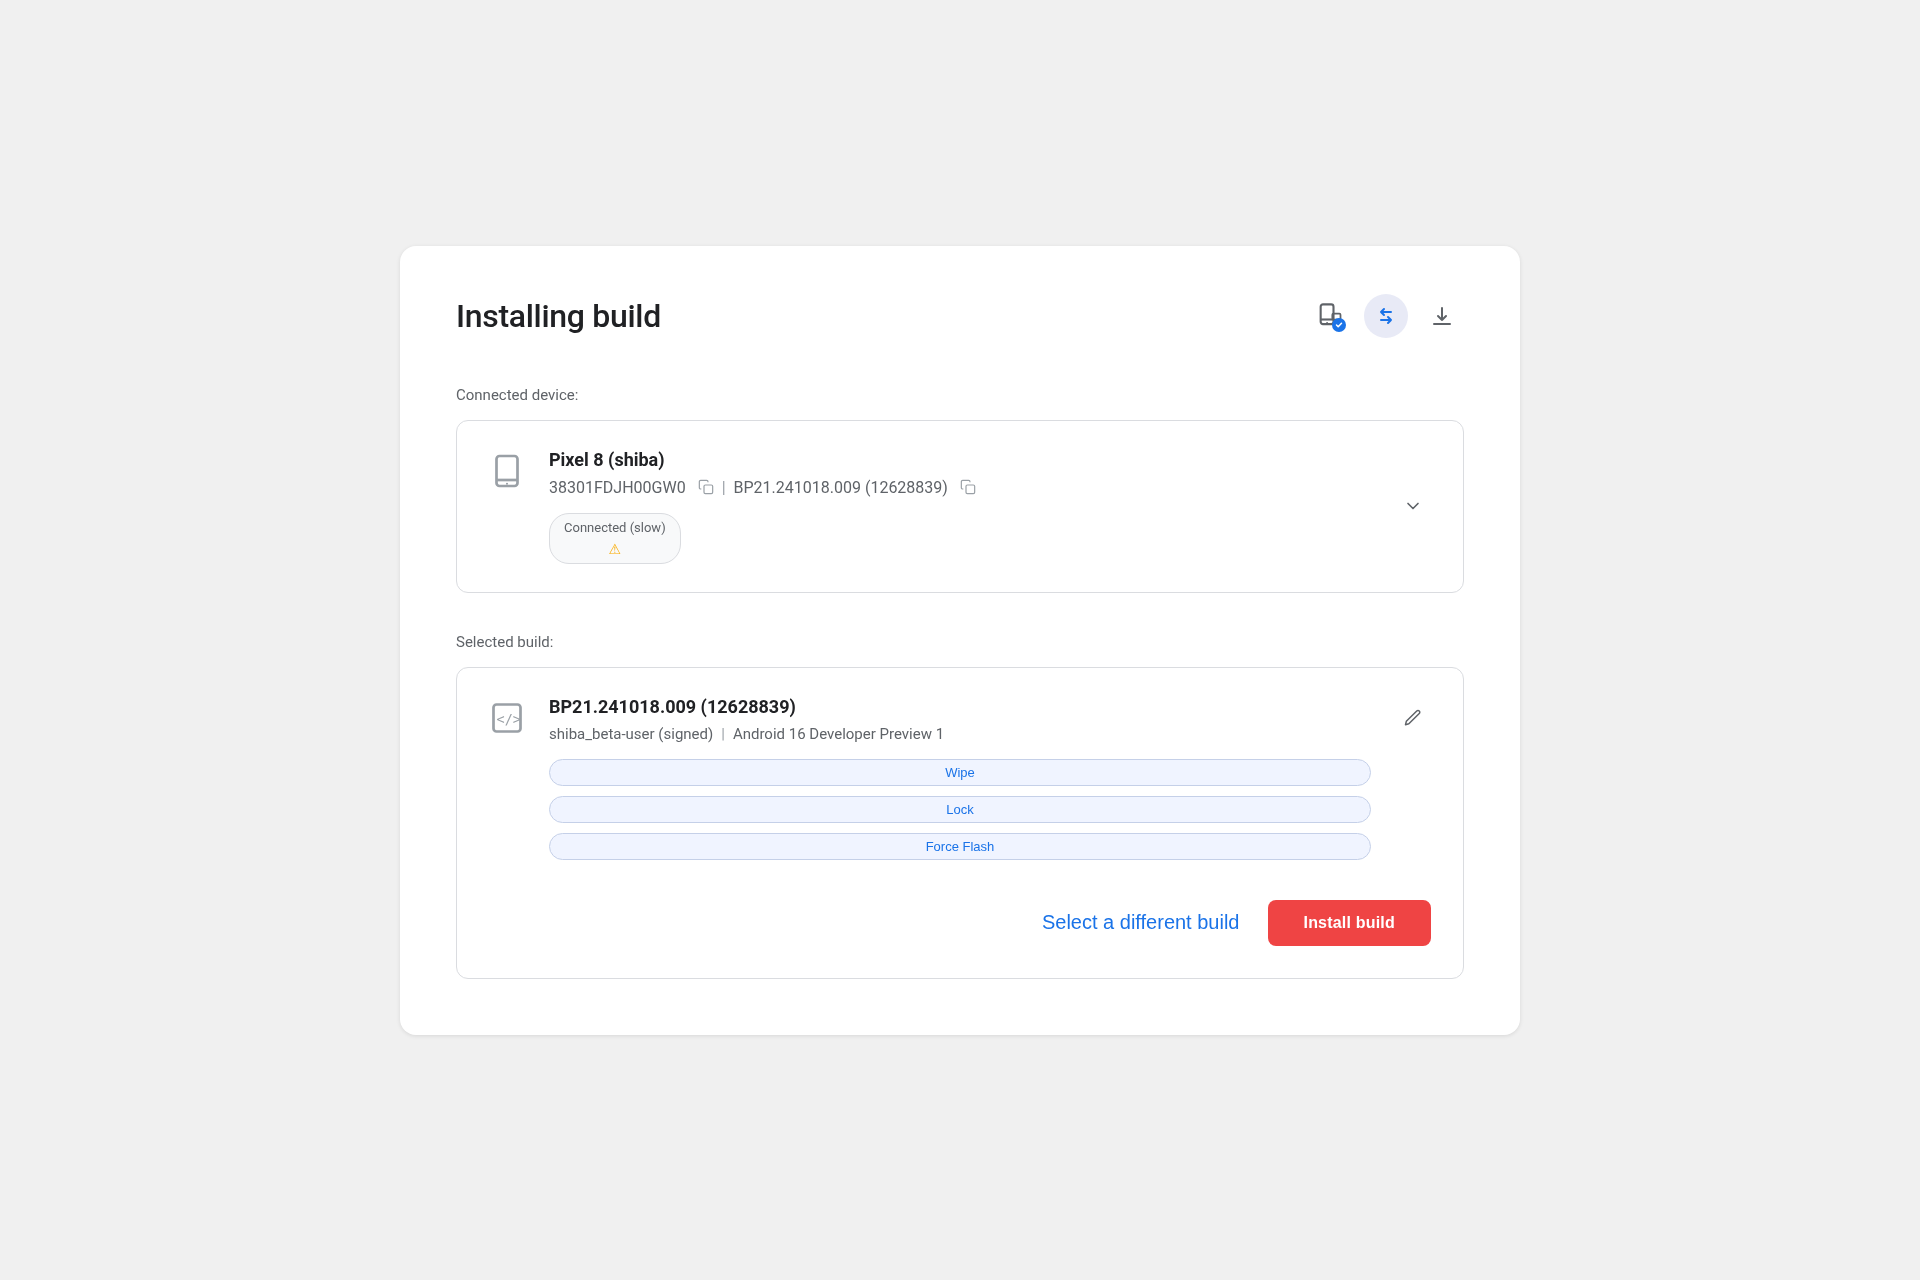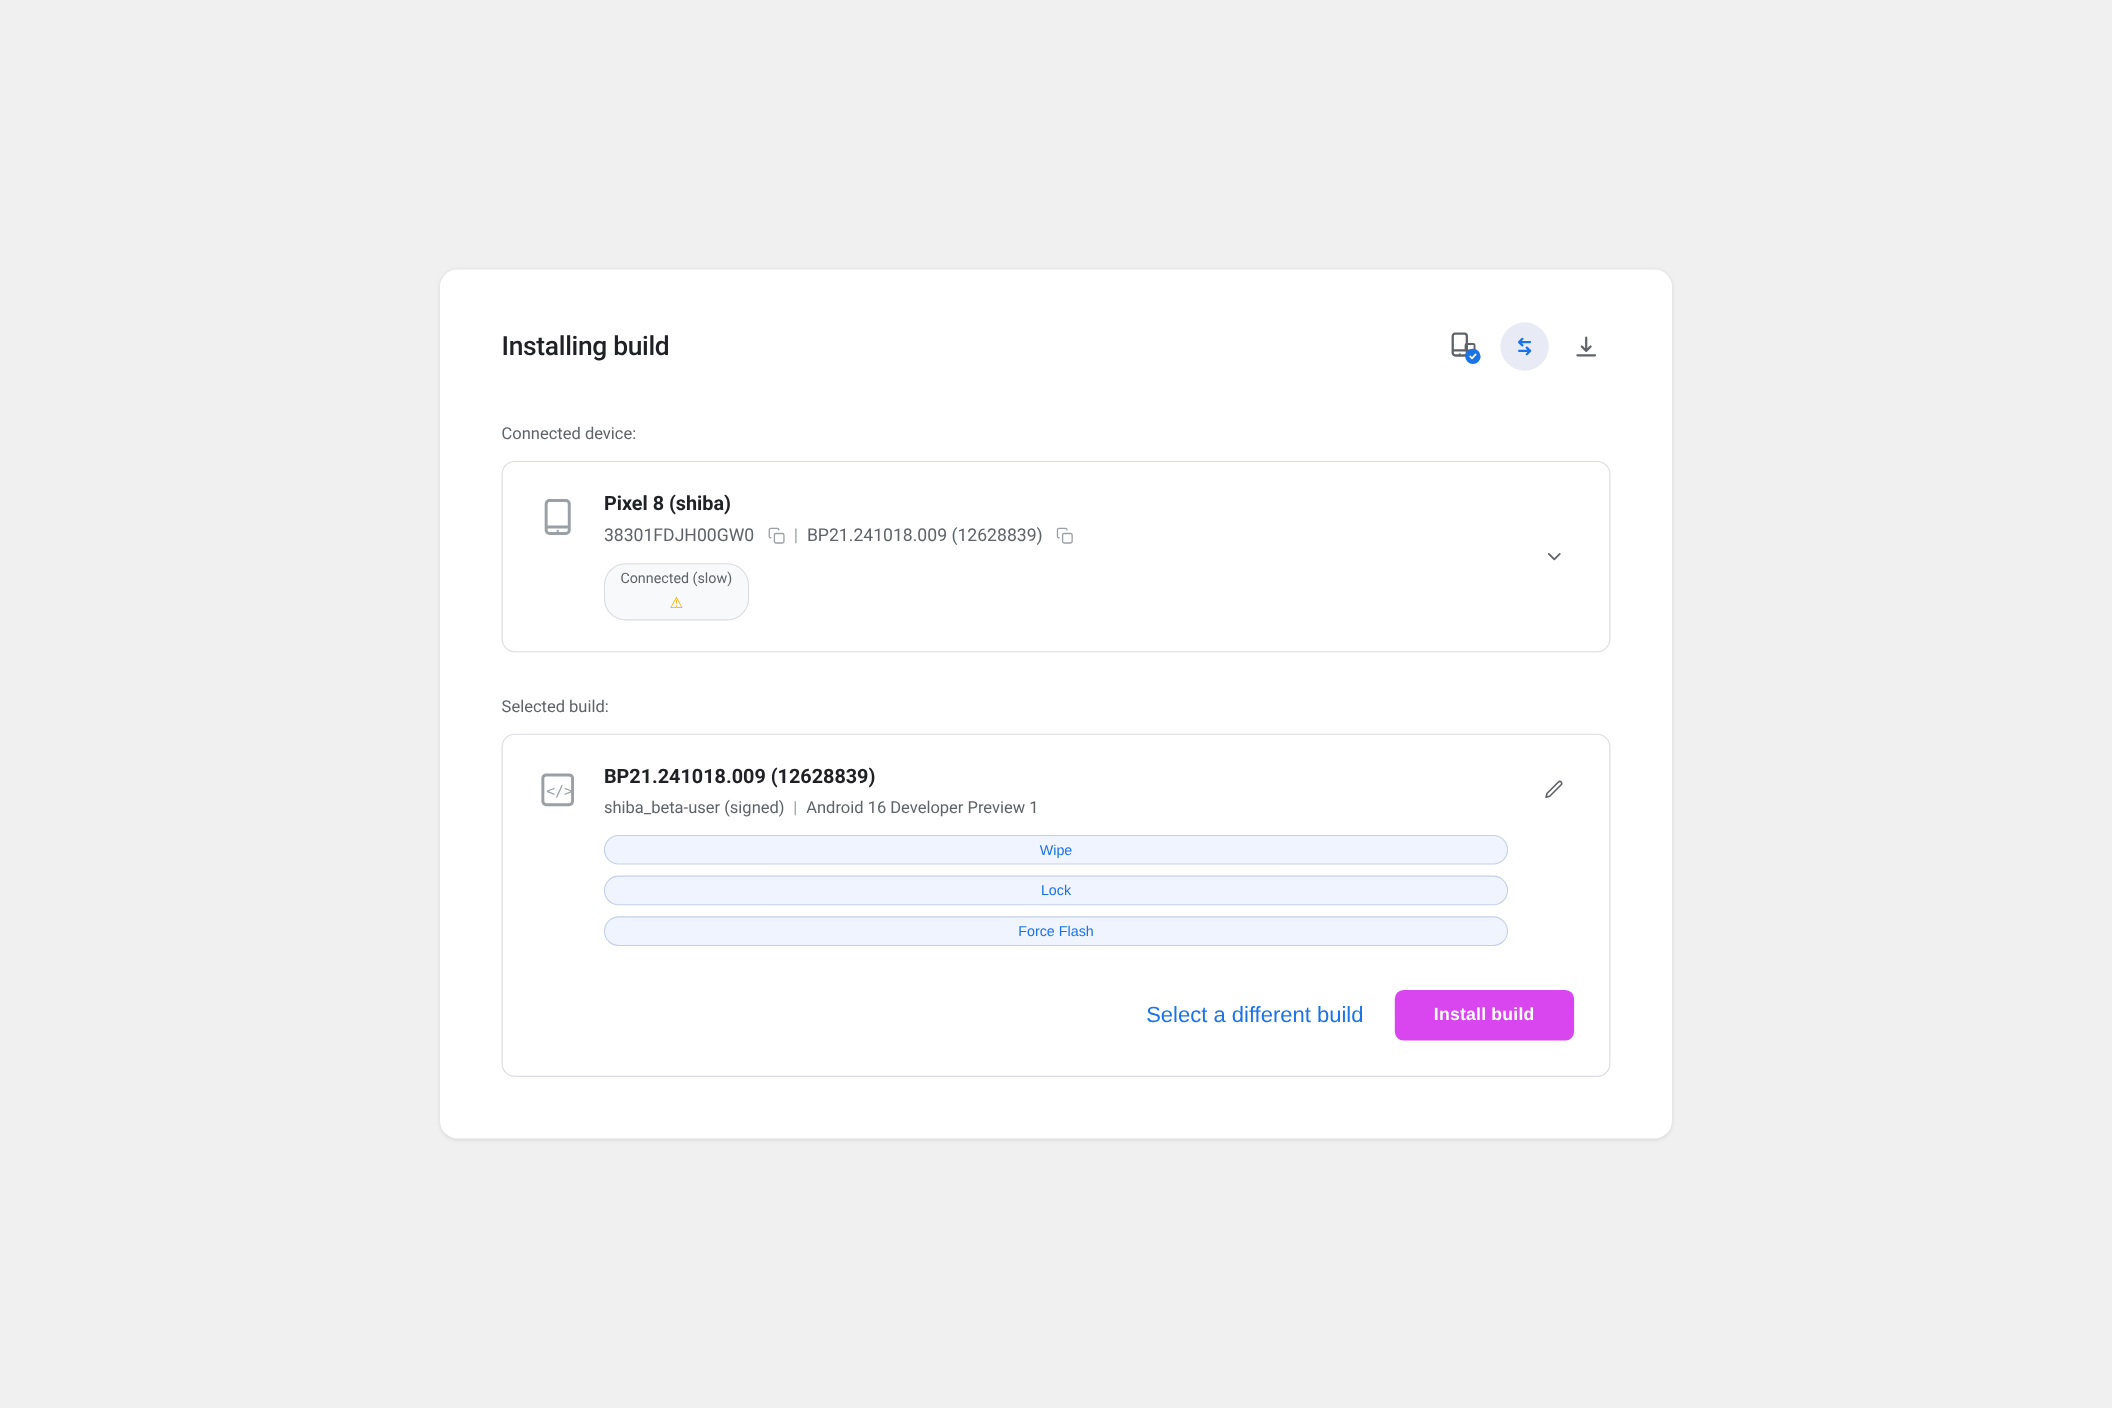--- a/index.html
+++ b/index.html
@@ -23,21 +23,21 @@
     }
 
     .header-row {
       display: flex;
       align-items: center;
       justify-content: space-between;
       margin-bottom: 48px;
     }
 
     .page-title {
-      font-size: 24px;
+      font-size: 32px;
       font-weight: 500;
       color: #202124;
       letter-spacing: -0.3px;
     }
 
     .header-actions {
       display: flex;
       align-items: center;
       gap: 12px;
     }
@@ -272,21 +272,21 @@
       color: #1a73e8;
       font-size: 20px;
       font-weight: 500;
       cursor: pointer;
       text-decoration: none;
       padding: 10px 4px;
       transition: color 0.2s;
     }
 
     .install-btn {
-      background: #d946ef;
+      background: #ef4444;
       color: #ffffff;
       border: none;
       border-radius: 8px;
       font-size: 16px;
       font-weight: 600;
       padding: 14px 36px;
       cursor: pointer;
       transition: background 0.2s;
       letter-spacing: 0.2px;
     }

